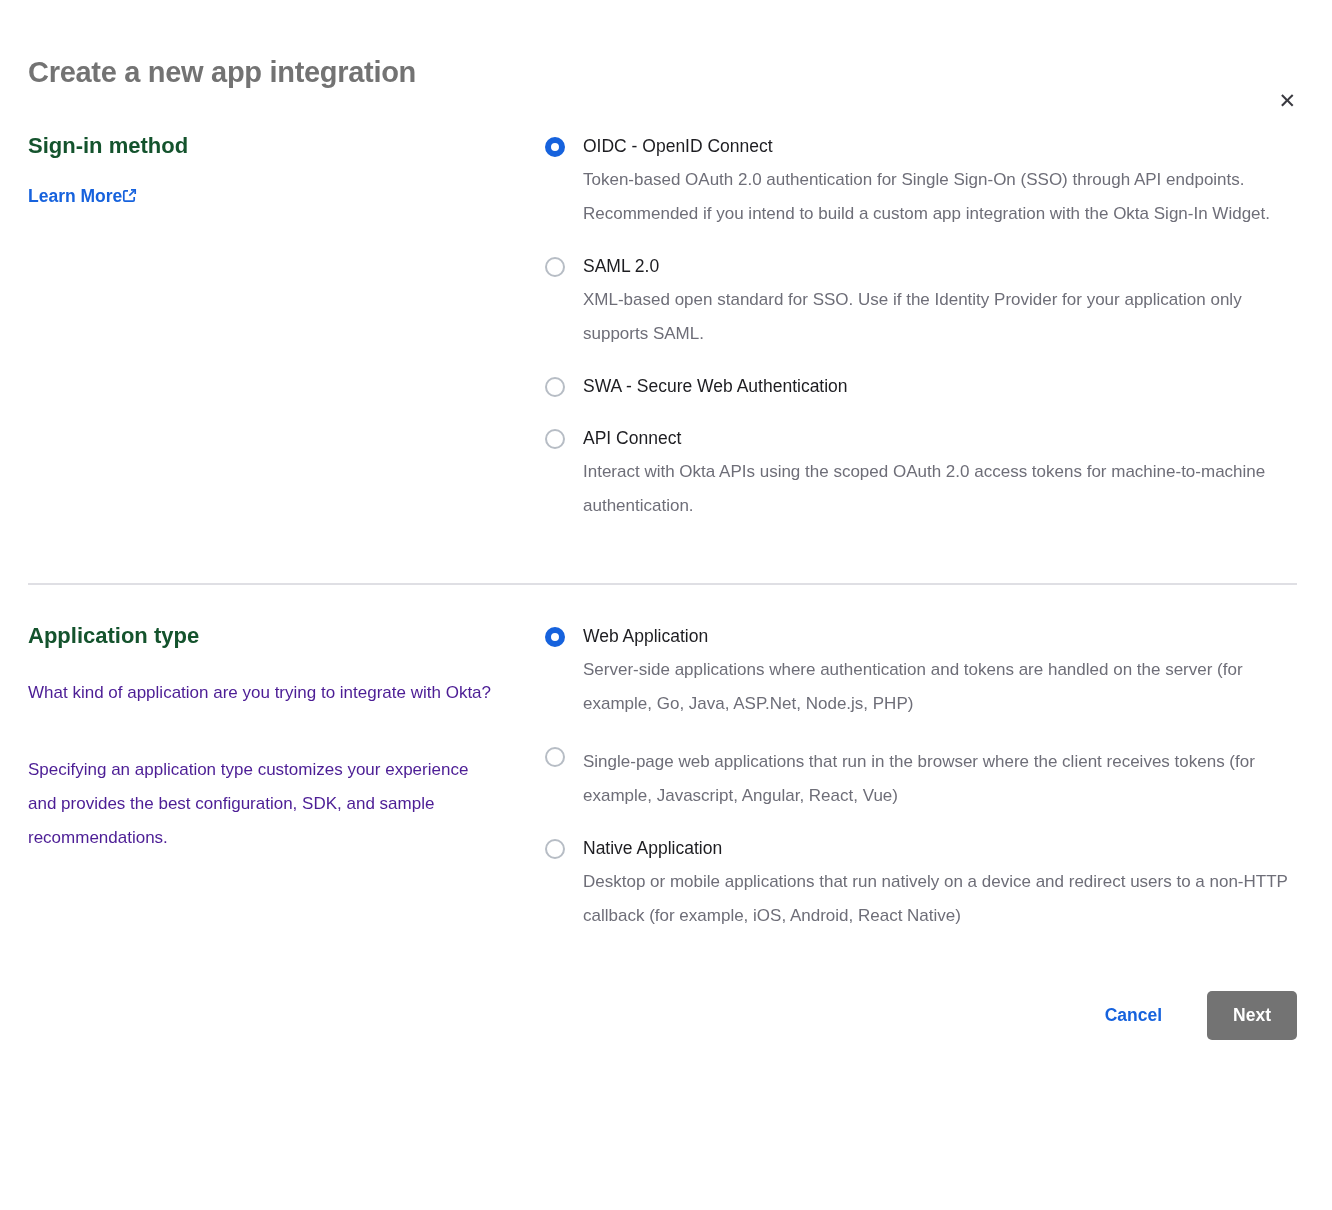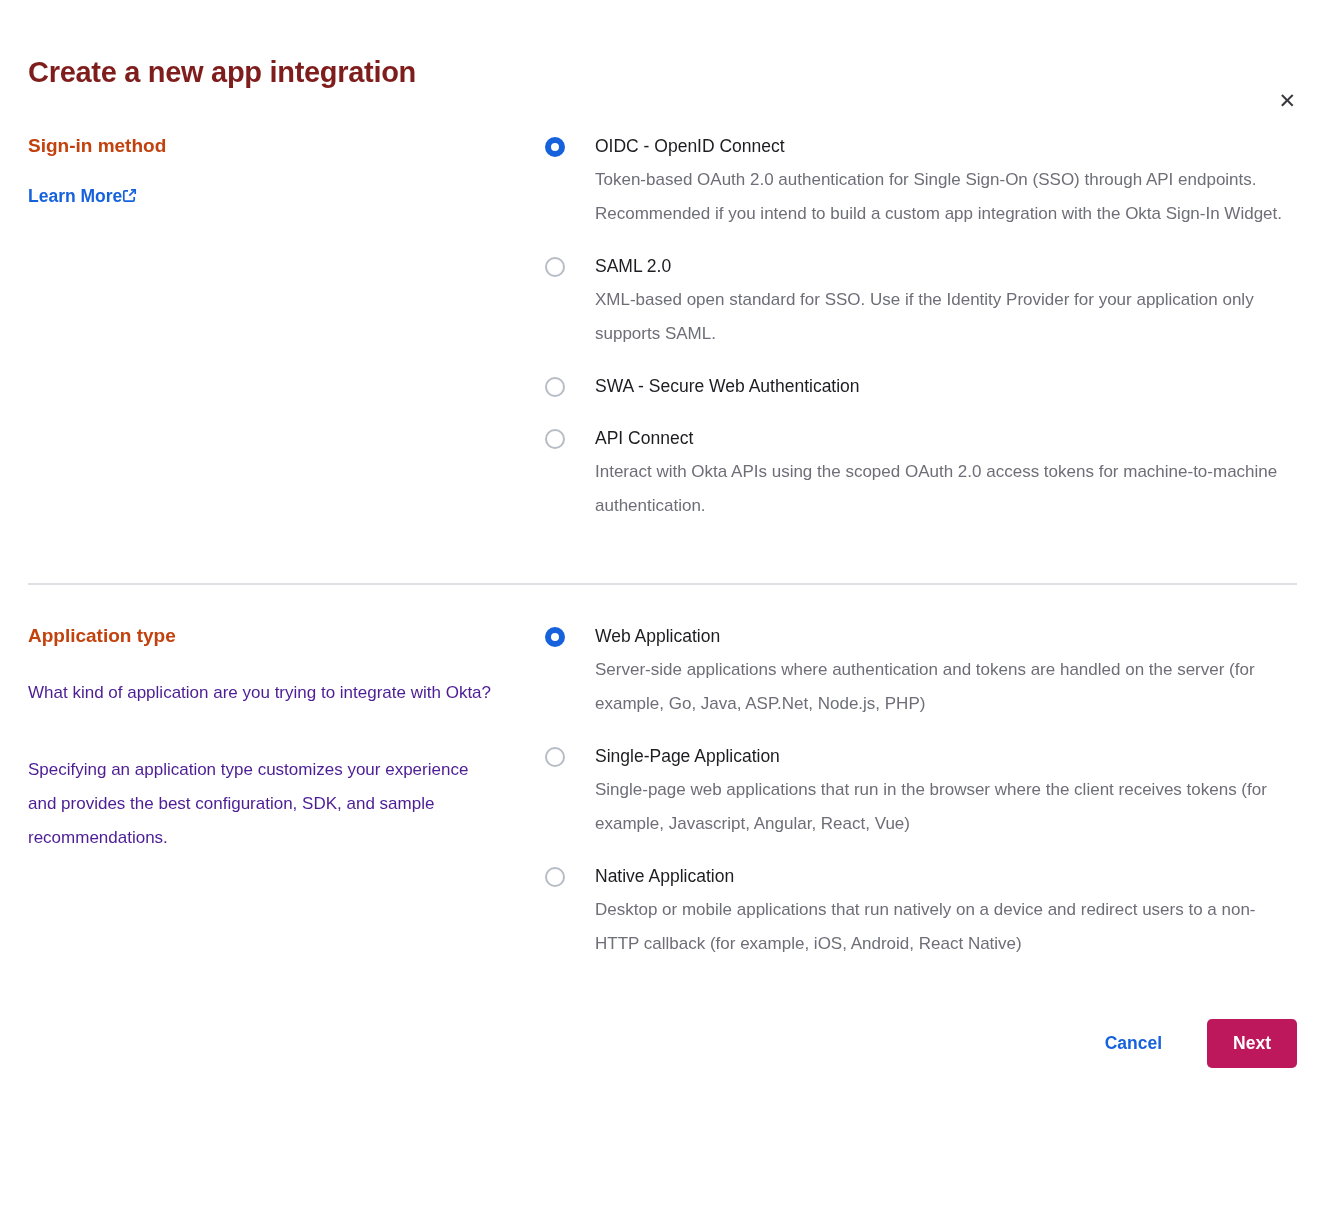--- a/index.html
+++ b/index.html
@@ -15,46 +15,46 @@
   .close-btn {
     position:absolute; top:34px; right:36px;
     font-size:21px; line-height:21px; color:#3a3a40;
     background:none; border:none; cursor:pointer;
     font-family:"Liberation Sans", sans-serif;
   }
 
   h1.dialog-title {
     margin-top:56px;
     font-size:29px; font-weight:700; letter-spacing:-0.3px;
-    color:#7f1d1d;
+    color:#737373;
   }
 
   .section {
     display:grid;
     grid-template-columns:517px 1fr;
     align-items:start;
   }
   .section-1 { margin-top:46px; }
 
   .left-col { padding-right:50px; }
   .col-label {
-    font-size:19px; font-weight:700; color:#c2410c; line-height:22px;
+    font-size:22px; font-weight:700; color:#14532d; line-height:22px;
   }
   .learn-more {
     margin-top:28px; display:inline-flex; align-items:center; gap:0;
     color:#1662dd; font-size:17.5px; font-weight:700;
     text-decoration:none; cursor:pointer;
   }
   .left-para {
     margin-top:29px;
     font-size:17px; line-height:34px; color:#4c1d95;
   }
   .left-para + .left-para { margin-top:43px; }
 
-  .option { display:flex; gap:30px; margin-bottom:24px; }
+  .option { display:flex; gap:18px; margin-bottom:24px; }
   .radio {
     width:20px; height:20px; border-radius:50%;
     border:2px solid #b7bdc5; background:#fff;
     flex:none; margin-top:2px; cursor:pointer;
   }
   .radio.selected { border:6px solid #1662dd; }
   .option-text { flex:1; }
   .option-title {
     font-size:17.5px; line-height:22px; color:#1d1d21;
     margin-bottom:6px; cursor:pointer;
@@ -71,21 +71,21 @@
   .footer {
     display:flex; justify-content:flex-end; align-items:center;
     gap:45px; margin-top:34px;
   }
   .cancel-link {
     color:#1662dd; font-size:17.5px; font-weight:700;
     text-decoration:none; cursor:pointer; background:none; border:none;
     font-family:"Liberation Sans", sans-serif;
   }
   .next-btn {
-    background:#be185d; color:#fff;
+    background:#737373; color:#fff;
     font-size:17.5px; font-weight:700;
     font-family:"Liberation Sans", sans-serif;
     border:none; border-radius:5px;
     padding:14px 26px; cursor:pointer;
   }
   .ext-icon { display:inline-block; margin-top:2px; }
 </style>
 </head>
 <body>
 
@@ -160,21 +160,20 @@
           <span class="radio selected"></span>
           <div class="option-text">
             <div class="option-title">Web Application</div>
             <div class="option-desc">Server-side applications where authentication and tokens are handled on the server (for example, Go, Java, ASP.Net, Node.js, PHP)</div>
           </div>
         </div>
 
         <div class="option">
           <span class="radio"></span>
           <div class="option-text">
-            <div class="option-title">Single-Page Application</div>
             <div class="option-desc">Single-page web applications that run in the browser where the client receives tokens (for example, Javascript, Angular, React, Vue)</div>
           </div>
         </div>
 
         <div class="option">
           <span class="radio"></span>
           <div class="option-text">
             <div class="option-title">Native Application</div>
             <div class="option-desc">Desktop or mobile applications that run natively on a device and redirect users to a non-HTTP callback (for example, iOS, Android, React Native)</div>
           </div>

